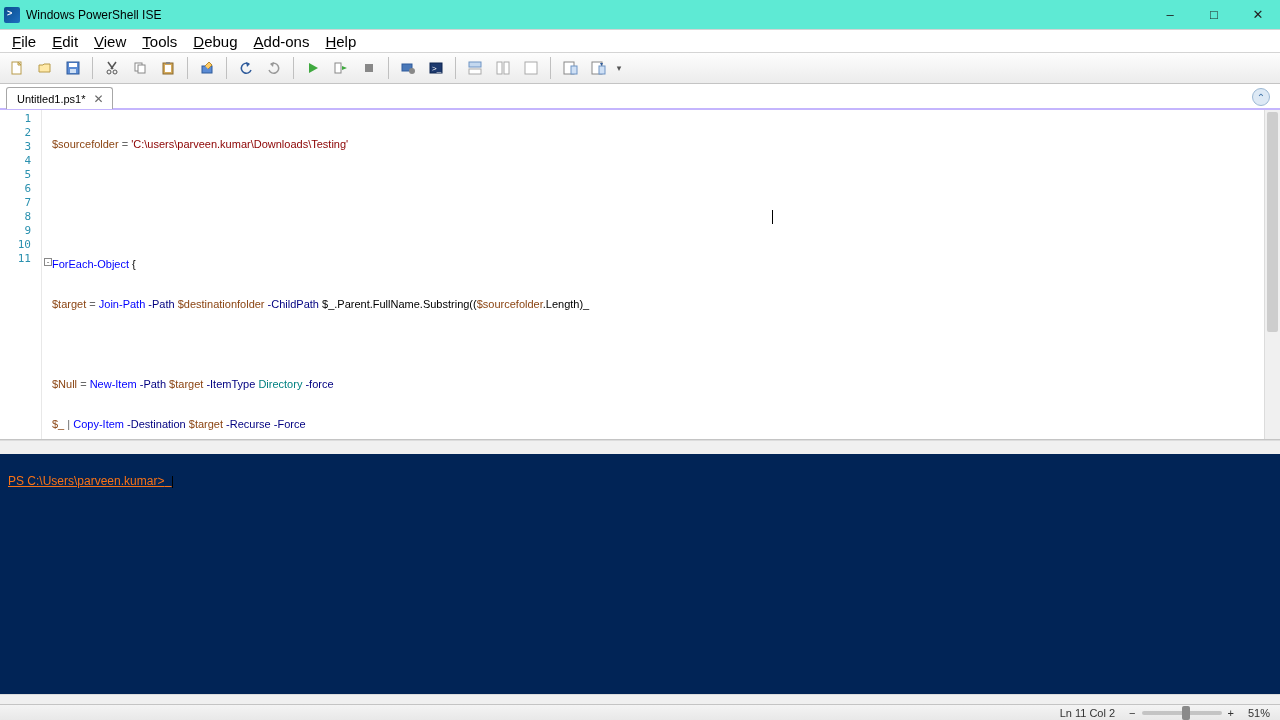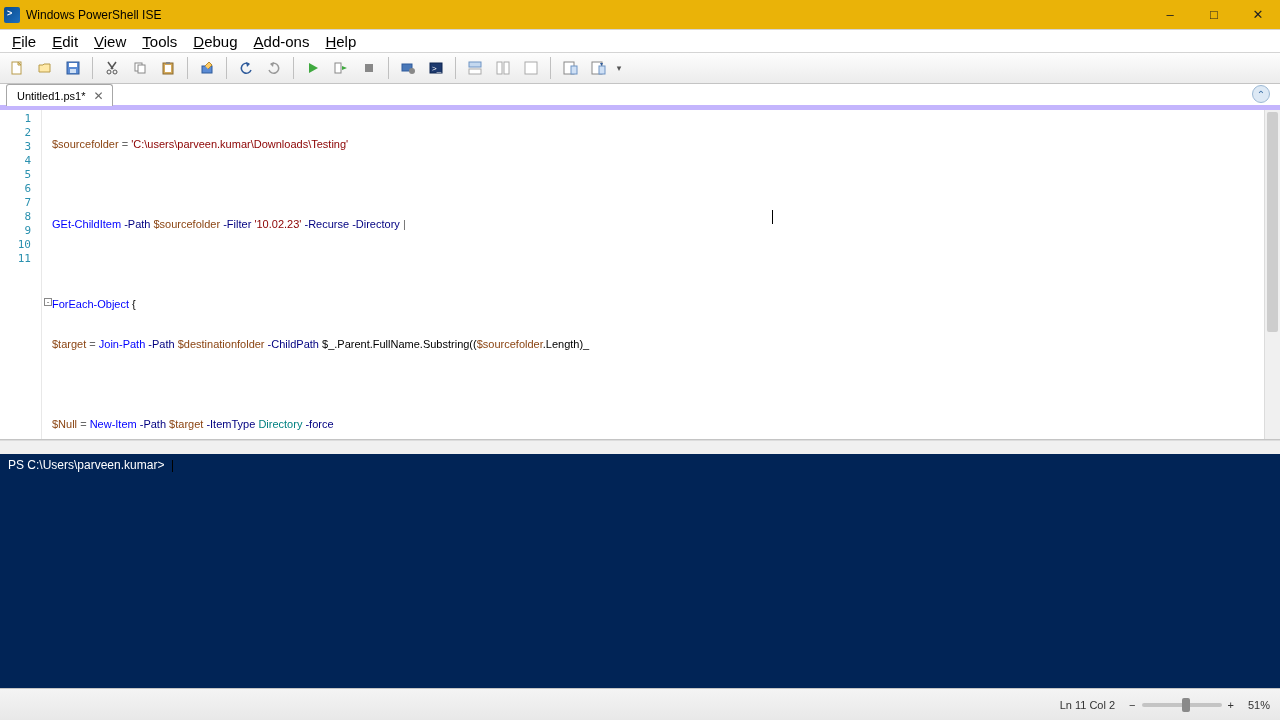--- a/index.html
+++ b/index.html
@@ -1,53 +1,53 @@
 <!DOCTYPE html>
 <html><head>
 <meta charset="utf-8">
 <style>
 * { margin: 0; padding: 0; box-sizing: border-box; font-family: "Segoe UI", Tahoma, sans-serif; }
 html, body { width: 1280px; height: 720px; overflow: hidden; background: #fff; }
 
-.titlebar { height: 30px; background: #eab308; display: flex; align-items: center; border-bottom: 1px solid #d4d4d4; justify-content: space-between; }
+.titlebar { height: 30px; background: #5eead4; display: flex; align-items: center; border-bottom: 1px solid #d4d4d4; justify-content: space-between; }
 .titlebar .icon { width: 16px; height: 16px; margin: 0 6px 0 4px; background: linear-gradient(135deg,#0a4b8c,#1e6fc0); border-radius: 2px; position: relative; }
 .titlebar .icon::after { content: ">"; color: #fff; font-size: 9px; position: absolute; left: 3px; top: 1px; font-weight: bold; }
 .titlebar .title { font-size: 12px; color: #000; flex: 1; }
 .winbtns { display: flex; height: 100%; }
 .winbtn { width: 44px; display: flex; align-items: center; justify-content: center; font-size: 13px; color: #222; }
 
 .menubar { height: 22px; display: flex; align-items: center; padding: 0 4px; font-size: 15px; color: #000; }
 .menubar .menuitem { padding: 2px 8px; }
 .menubar .menuitem u { text-decoration: underline; }
 
 .toolbar { height: 32px; background: linear-gradient(#fdfdfd,#ececec); border-top: 1px solid #d4d4d4; border-bottom: 1px solid #c4c4c4; display: flex; align-items: center; padding: 0 4px; gap: 2px; }
 .tbtn { width: 26px; height: 26px; display: flex; align-items: center; justify-content: center; border-radius: 2px; }
 .tsep { width: 1px; height: 22px; background: #c0c0c0; margin: 0 4px; }
 .tbtn svg { width: 16px; height: 16px; }
 
-.tabbar { height: 26px; background: #fff; display: flex; align-items: flex-end; padding: 0 6px; border-bottom: 5px solid #c4b5fd; position: relative; }
+.tabbar { height: 26px; background: #fff; display: flex; align-items: flex-end; padding: 0 6px; border-bottom: 2px solid #c4b5fd; position: relative; }
 .tab { height: 22px; border: 1px solid #a7a7a7; border-bottom: none; border-radius: 3px 3px 0 0; background: #fff; display: flex; align-items: center; padding: 0 6px 0 10px; font-size: 11px; gap: 6px; position: relative; top: 1px; }
 .tab .close { font-size: 12px; color: #666; width: 14px; text-align: center; }
 .chev { margin-left: auto; width: 18px; height: 18px; border: 1px solid #9cb8d4; border-radius: 50%; background: #dde9f5; display: flex; align-items: center; justify-content: center; font-size: 10px; color: #3a6ea5; margin-right: 4px; margin-bottom: 2px; }
 
 .editor-wrap { height: 330px; display: flex; border-bottom: 1px solid #c4c4c4; position: relative; }
 .gutter { width: 42px; background: #fff; border-right: 1px solid #e8e8e8; padding-top: 2px; }
 .gutter .ln { height: 14px; font: 11px Consolas, monospace; color: #2b91af; text-align: right; padding-right: 10px; }
 .code { flex: 1; font: 11px Consolas, monospace; padding: 2px 0 0 10px; white-space: pre; position: relative; color: #000; }
 .code .row { height: 14px; }
 .fold { position: absolute; left: -8px; top: 0; width: 8px; height: 8px; border: 1px solid #888; background: #fff; font-size: 8px; line-height: 6px; text-align: center; color: #555; }
 .vscroll { width: 16px; background: #f0f0f0; border-left: 1px solid #dcdcdc; position: relative; }
 .vscroll .thumb { position: absolute; left: 2px; right: 2px; top: 2px; height: 220px; background: #cdcdcd; border-radius: 2px; }
 .hscroll { height: 14px; background: #f0f0f0; border-top: 1px solid #dcdcdc; }
 
 .console { height: 240px; background: #012456; position: relative; }
-.console .prompt { font: 12px Consolas, monospace; color: #ffffff; padding: 4px 8px; }
+.console .prompt { font: 12px Consolas, monospace; color: #f97316; padding: 20px 8px; text-decoration: underline; }
 .console-hscroll { height: 14px; background: #f0f0f0; border-top: 1px solid #dcdcdc; }
 
-.statusbar { position: absolute; bottom: 0; left: 0; right: 0; height: 32px; background: linear-gradient(#f4f4f4,#e8e8e8); border-top: 1px solid #c4c4c4; display: flex; align-items: center; font-size: 11px; color: #333; padding: 0 10px; gap: 14px; }
+.statusbar { position: absolute; bottom: 0; left: 0; right: 0; height: 16px; background: linear-gradient(#f4f4f4,#e8e8e8); border-top: 1px solid #c4c4c4; display: flex; align-items: center; font-size: 11px; color: #333; padding: 0 10px; gap: 14px; }
 .statusbar .spacer { flex: 1; }
 .slider { width: 80px; height: 4px; background: #c4c4c4; border-radius: 2px; position: relative; margin: 0 6px; }
 .slider .knob { position: absolute; width: 8px; height: 14px; background: #8a8a8a; top: -5px; left: 50%; border-radius: 2px; }      
 .c-str { color: #8b0000; }      
 .c-cmd { color: #0000ff; }      
 .c-param { color: #000080; }    
 .c-type { color: #008080; }     
 .c-op { color: #696969; }       
 .c-brace { color: #000; }
 .c-kvar { color: #8b4513; }     
@@ -224,21 +224,20 @@
     <div class="ln">6</div>
     <div class="ln">7</div>
     <div class="ln">8</div>
     <div class="ln">9</div>
     <div class="ln">10</div>
     <div class="ln">11</div>
   </div>
   <div class="code">
     <div class="row"><span class="c-kvar">$sourcefolder</span><span class="c-op"> = </span><span class="c-str">'C:\users\parveen.kumar\Downloads\Testing'</span></div>
     <div class="row"></div>
-    <div class="row"><span class="c-cmd">GEt-ChildItem</span><span class="c-param"> -Path </span><span class="c-kvar">$sourcefolder</span><span class="c-param"> -Filter </span><span class="c-str">'10.02.23'</span><span class="c-param"> -Recurse -Directory </span><span class="c-op">|</span></div>
     <div class="row"></div>
     <div class="row" style="position:relative"><span class="fold">-</span><span class="c-cmd">ForEach-Object</span><span class="c-brace"> {</span></div>
     <div class="row"><span class="c-kvar">$target</span><span class="c-op"> = </span><span class="c-cmd">Join-Path</span><span class="c-param"> -Path </span><span class="c-kvar">$destinationfolder</span><span class="c-param"> -ChildPath </span><span>$_.Parent.FullName.Substring((</span><span class="c-kvar">$sourcefolder</span><span>.Length)_</span></div>
     <div class="row"></div>
     <div class="row"><span class="c-kvar">$Null</span><span class="c-op"> = </span><span class="c-cmd">New-Item</span><span class="c-param"> -Path </span><span class="c-kvar">$target</span><span class="c-param"> -ItemType </span><span class="c-type">Directory</span><span class="c-param"> -force</span></div>
     <div class="row"><span class="c-kvar">$_</span><span class="c-op"> | </span><span class="c-cmd">Copy-Item</span><span class="c-param"> -Destination </span><span class="c-kvar">$target</span><span class="c-param"> -Recurse -Force</span></div>
     <div class="row"><span class="c-brace">}]</span></div>
     <div class="clickcur" style="left:730px; top:100px;"></div>
   </div>
   <div class="vscroll">

